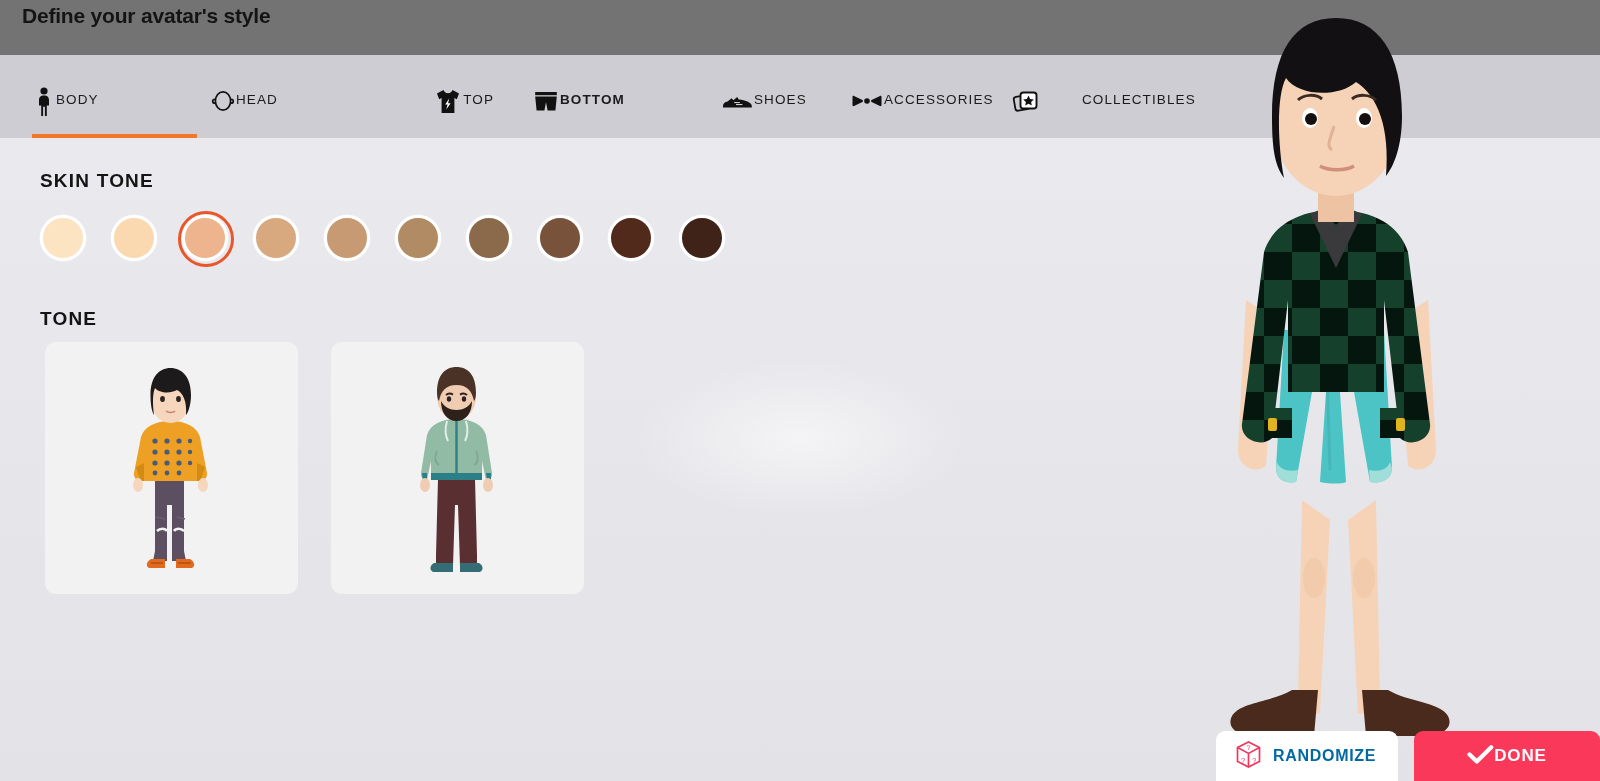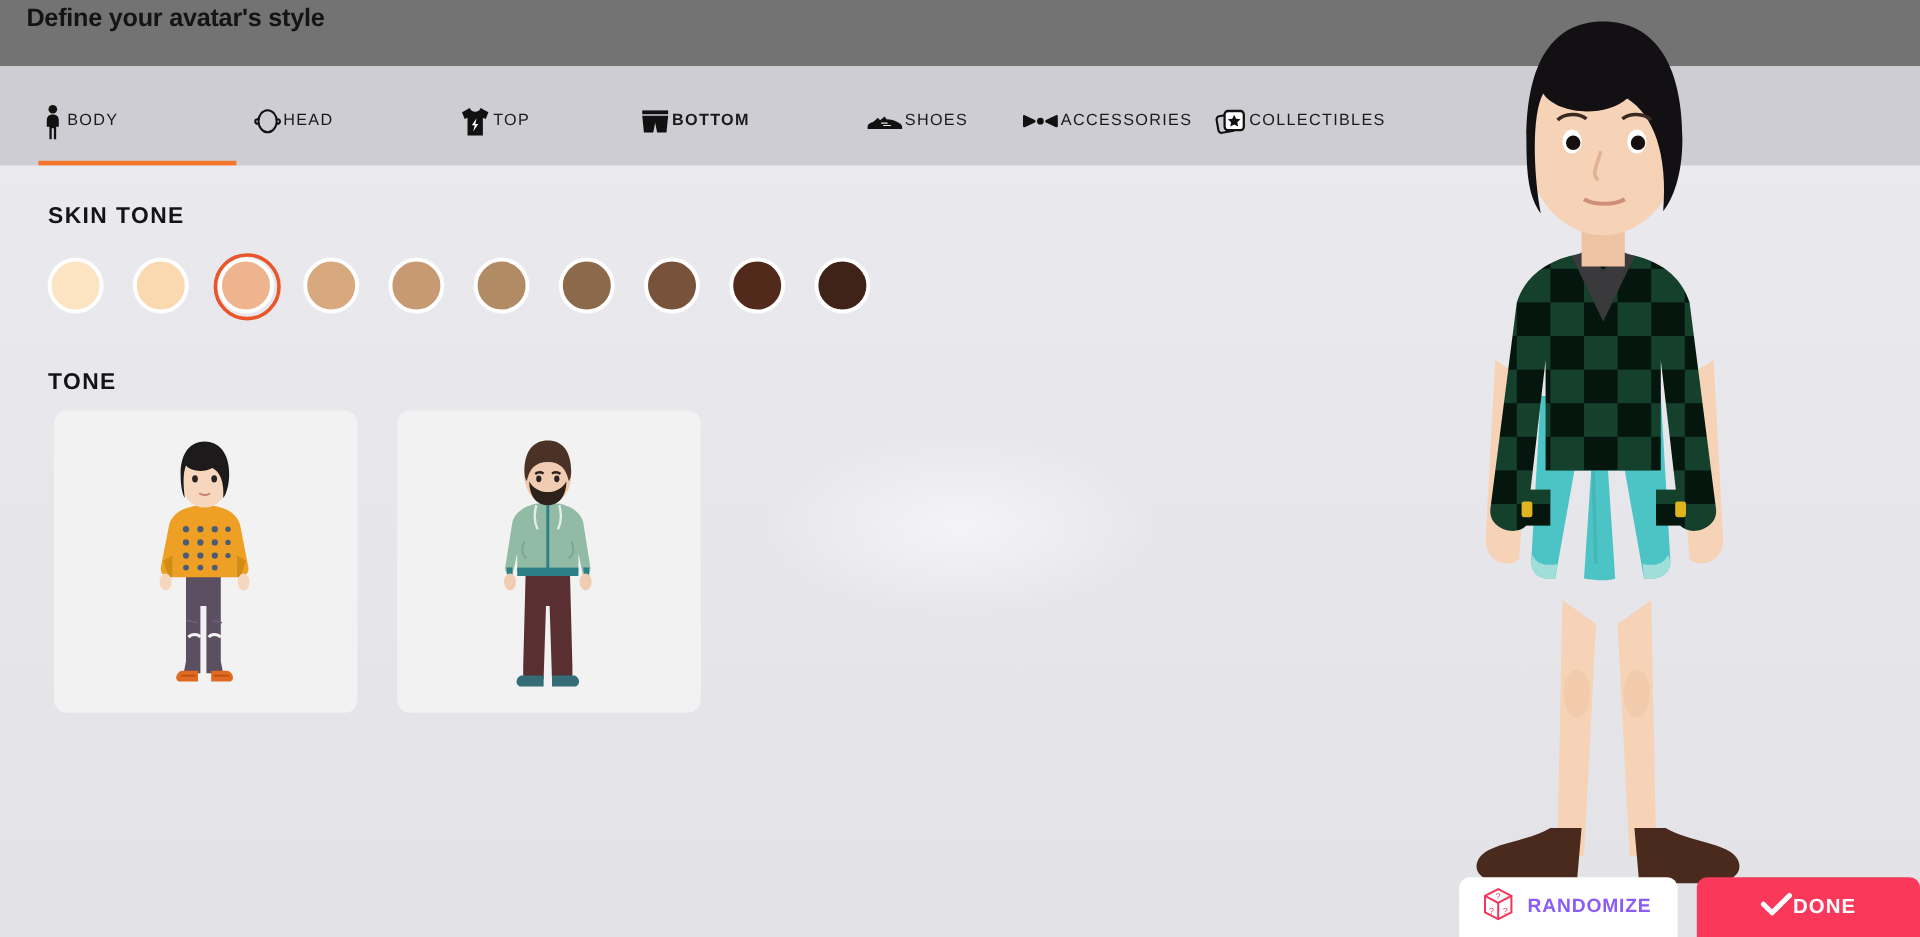--- a/index.html
+++ b/index.html
@@ -177,21 +177,21 @@
     justify-content: flex-start;
     gap: 11px;
     padding-left: 19px;
     box-sizing: border-box;
     cursor: pointer;
   }
   .btn-randomize .lbl {
     font-size: 16px;
     font-weight: bold;
     letter-spacing: 0.7px;
-    color: #8b5cf6;
+    color: #0369a1;
   }
   .btn-done {
     position: absolute;
     left: 1414px;
     top: 731px;
     width: 186px;
     height: 50px;
     background: #f9385a;
     border-radius: 9px 9px 0 0;
     display: flex;
@@ -234,21 +234,21 @@
         <svg width="26" height="28" viewBox="0 0 26 28">
           <ellipse cx="13" cy="13" rx="7.6" ry="9.2" fill="none" stroke="#111" stroke-width="1.7"></ellipse>
           <path d="M5.2 11.4 C3.3 11.2 2.6 12.2 2.7 13.4 C2.8 14.6 3.7 15.3 5.3 15.2" fill="none" stroke="#111" stroke-width="1.7"></path>
           <path d="M20.8 11.4 C22.7 11.2 23.4 12.2 23.3 13.4 C23.2 14.6 22.3 15.3 20.7 15.2" fill="none" stroke="#111" stroke-width="1.7"></path>
         </svg>
       </div>
       <div class="tab-label">HEAD</div>
 
     </div>
 
-    <div class="tab" style="left:381px; width:113px;">
+    <div class="tab" style="left:381px; width:113px;justify-content:flex-end;">
       <div class="tab-icon">
         <svg width="30" height="28" viewBox="0 0 30 28">
           <path d="M10.5 2 L4 5.6 L6.2 11.2 L8.6 10.1 L8.6 25 L21.4 25 L21.4 10.1 L23.8 11.2 L26 5.6 L19.5 2 C18.6 4.2 16.9 5.2 15 5.2 C13.1 5.2 11.4 4.2 10.5 2 Z" fill="#111"></path>
           <path d="M16.2 10.5 L12.2 16.4 L14.6 16.4 L13.3 21.6 L17.6 15.3 L15.1 15.3 Z" fill="#fff"></path>
         </svg>
       </div>
       <div class="tab-label">TOP</div>
 
     </div>
 
@@ -279,21 +279,21 @@
         <svg width="34" height="18" viewBox="0 0 34 18">
           <path d="M2.5 4 C2.5 3.1 3.2 2.6 4 3 L12.4 7 C13.2 7.4 13.2 8.6 12.4 9 L4 13 C3.2 13.4 2.5 12.9 2.5 12 Z" fill="#111"></path>
           <path d="M31.5 4 C31.5 3.1 30.8 2.6 30 3 L21.6 7 C20.8 7.4 20.8 8.6 21.6 9 L30 13 C30.8 13.4 31.5 12.9 31.5 12 Z" fill="#111"></path>
           <circle cx="17" cy="8" r="2.8" fill="#111"></circle>
         </svg>
       </div>
       <div class="tab-label">ACCESSORIES</div>
 
     </div>
 
-    <div class="tab" style="left:1011px; width:145px;">
+    <div class="tab" style="left:1011px; width:145px;gap:41px;">
       <div class="tab-icon">
         <svg width="30" height="28" viewBox="0 0 30 28">
           <rect x="3.5" y="8" width="14" height="14" rx="2.6" fill="none" stroke="#111" stroke-width="1.8" transform="rotate(-10 10.5 15)"></rect>
           <rect x="9.5" y="4.5" width="16" height="16" rx="2.8" fill="#fff" stroke="#111" stroke-width="1.9"></rect>
           <path d="M17.5 7.6 L19.1 11 L22.8 11.4 L20.1 13.9 L20.8 17.5 L17.5 15.7 L14.2 17.5 L14.9 13.9 L12.2 11.4 L15.9 11 Z" fill="#111"></path>
         </svg>
       </div>
       <div class="tab-label">COLLECTIBLES</div>
 
     </div>

